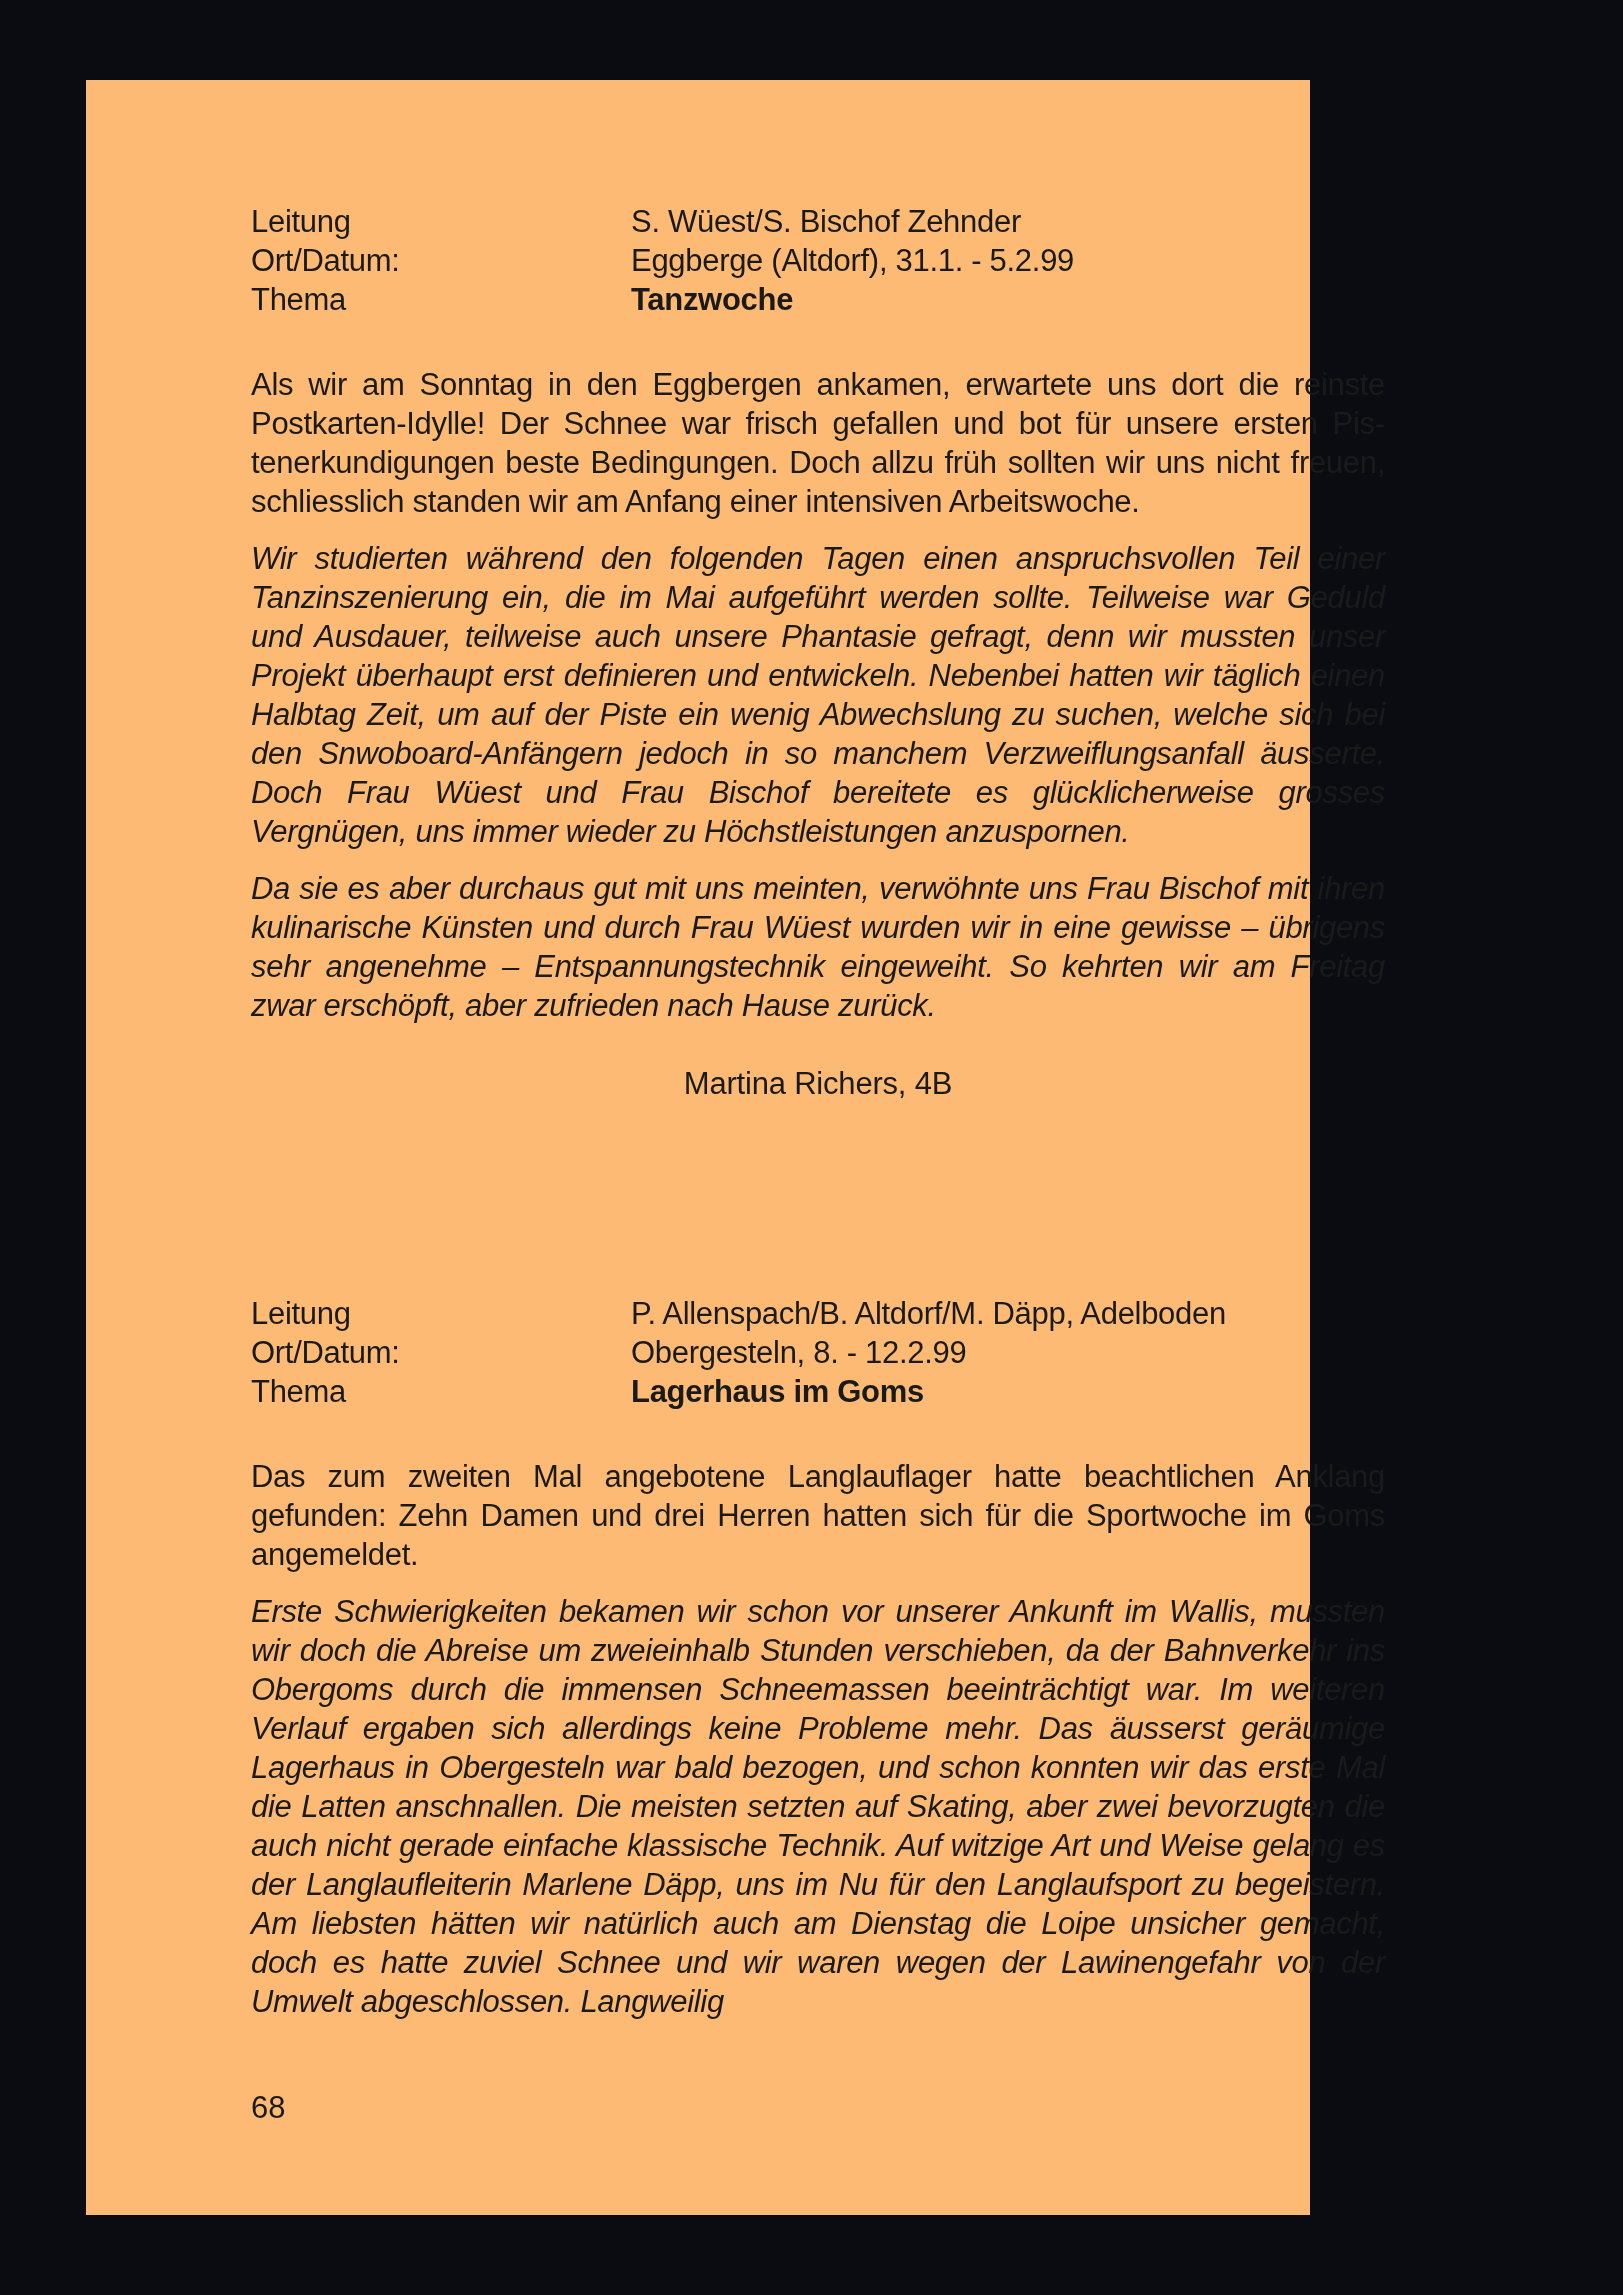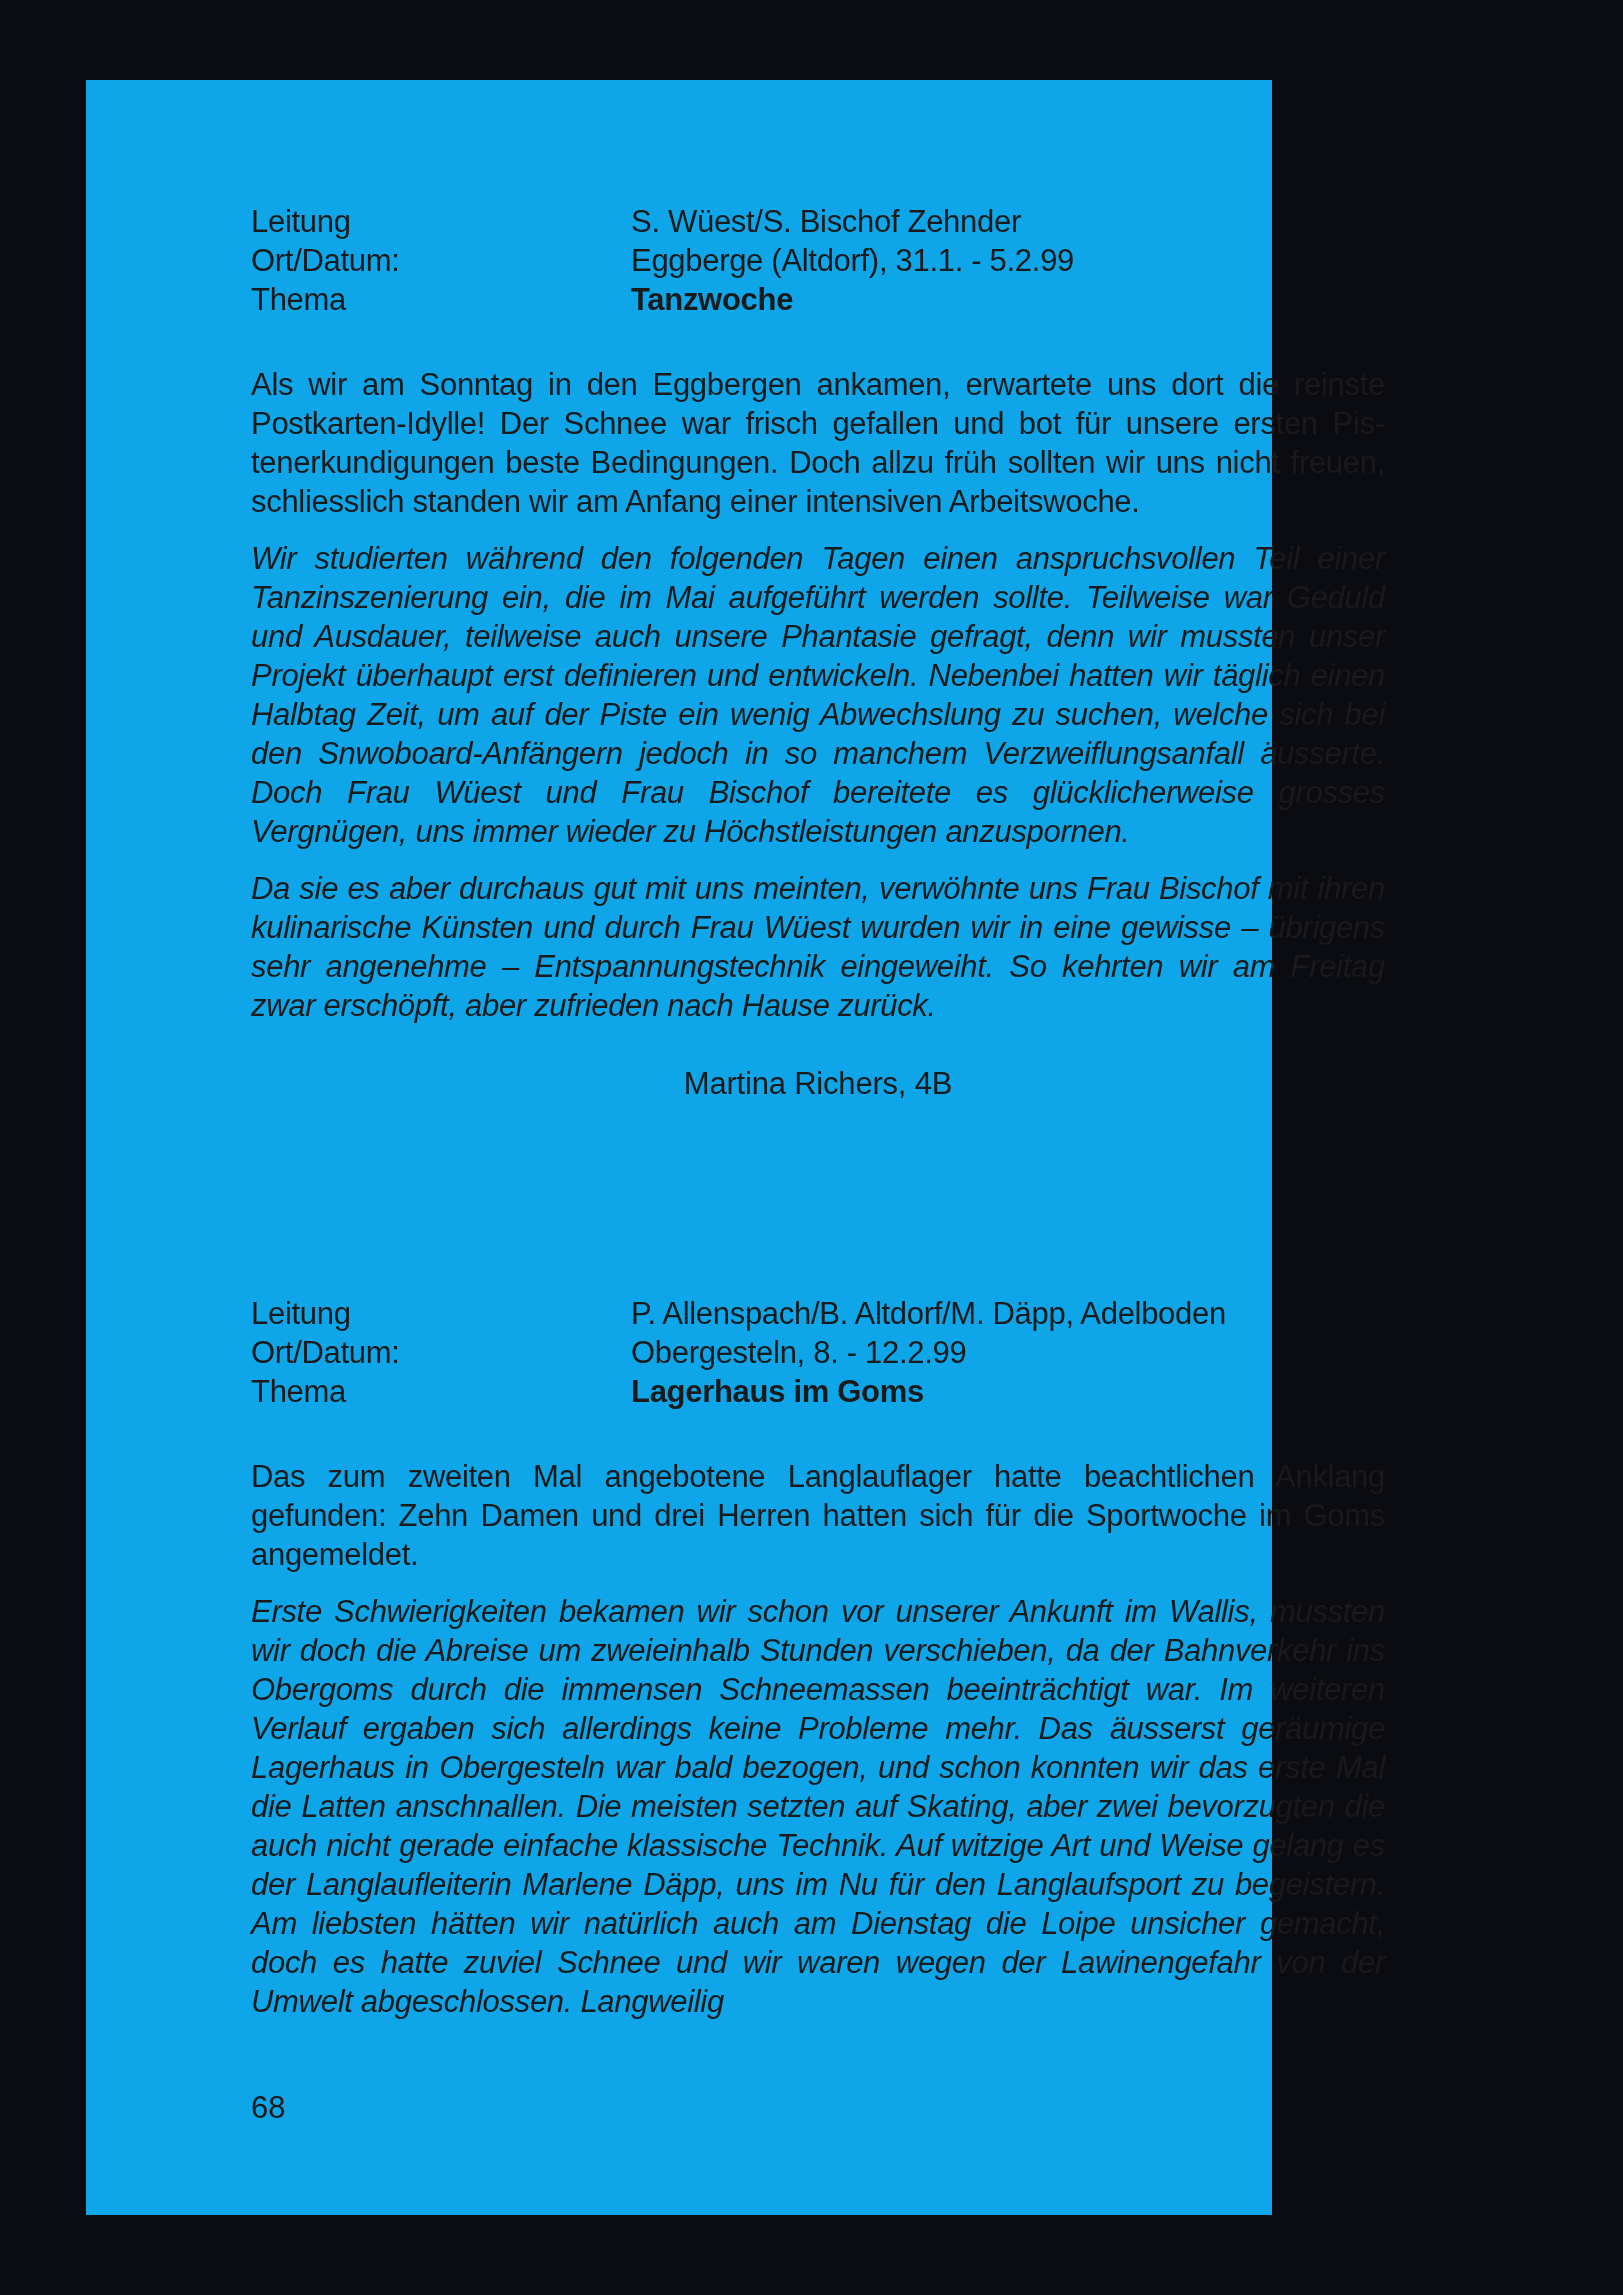--- a/index.html
+++ b/index.html
@@ -14,21 +14,22 @@
       overflow: hidden;
       font-family: "Liberation Sans", sans-serif;
       color: #1a1a1a;
     }
     .page {
       position: absolute;
       left: 86px;
       top: 80px;
       width: 1186px;
       height: 2135px;
-      background: #0ea5e9;
+      background: #fdba74;
+      padding-left: 38px;
     }
     .content {
       position: absolute;
       left: 165px;   
       top: 122px;
       width: 1134px;
     }
     .meta {
       display: grid;
       grid-template-columns: 380px 1fr;

